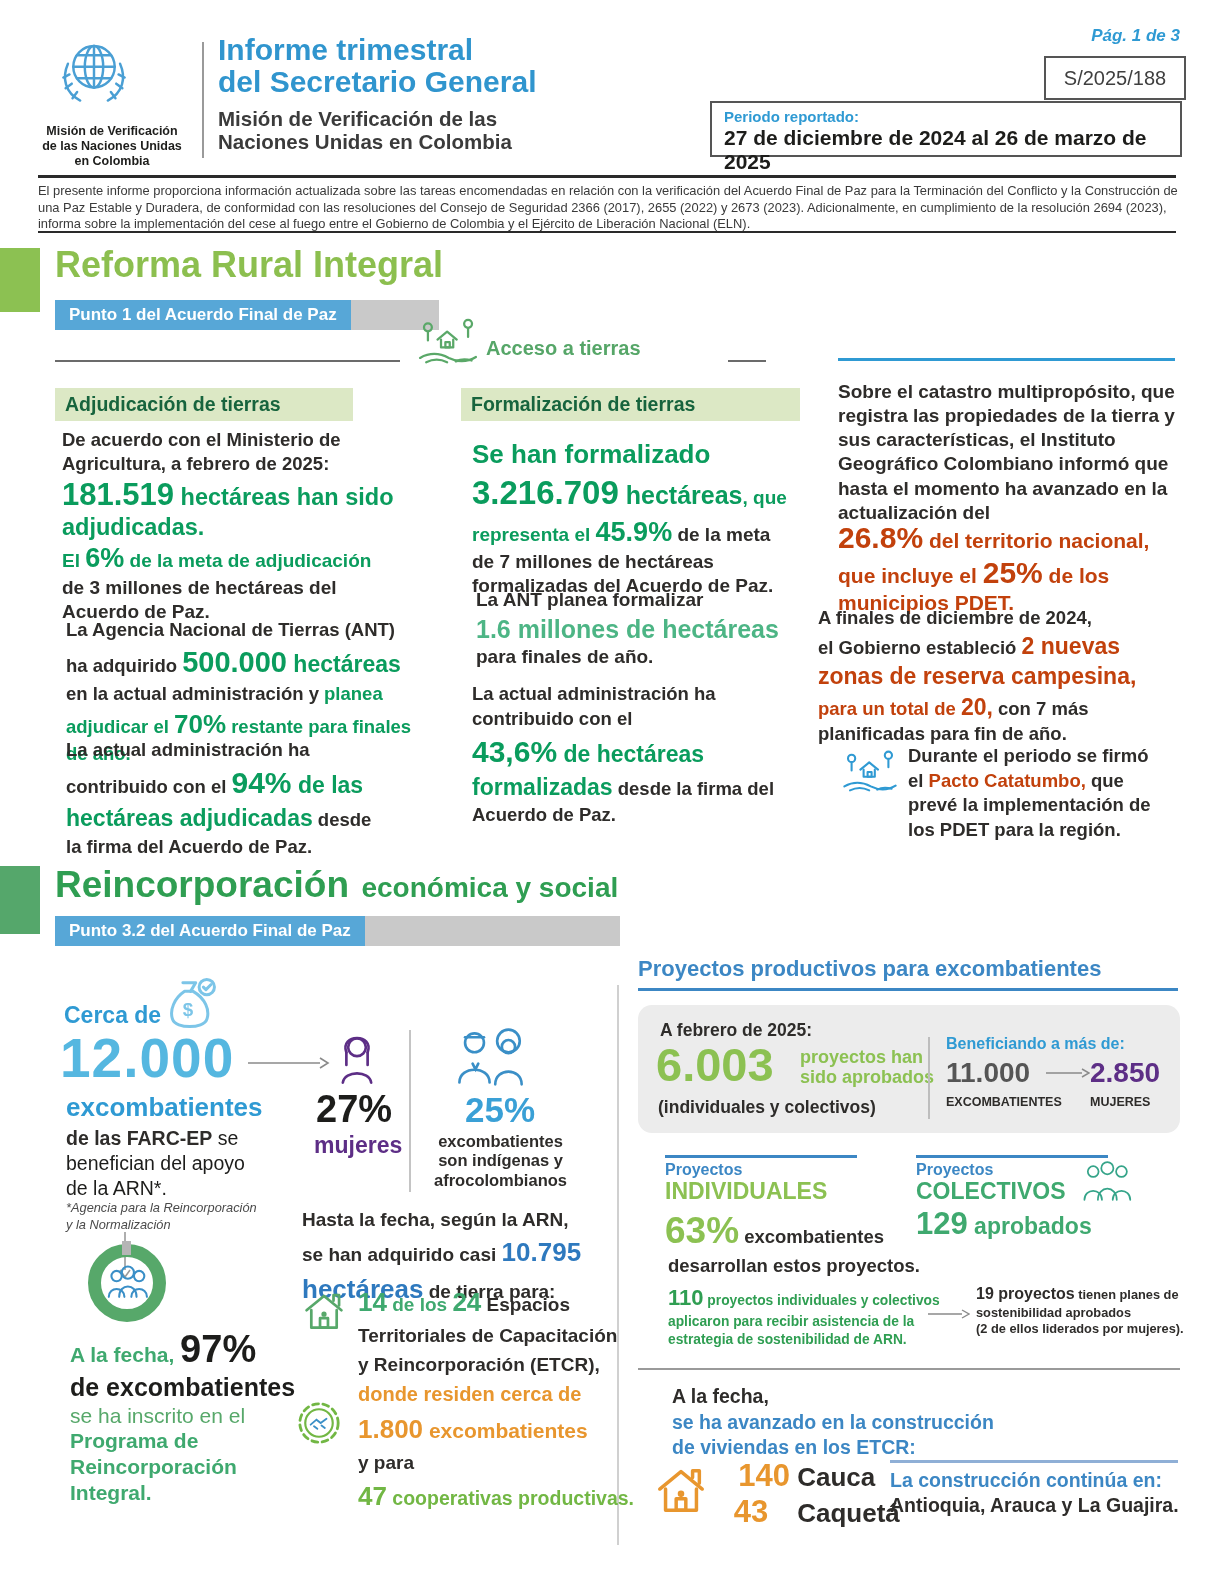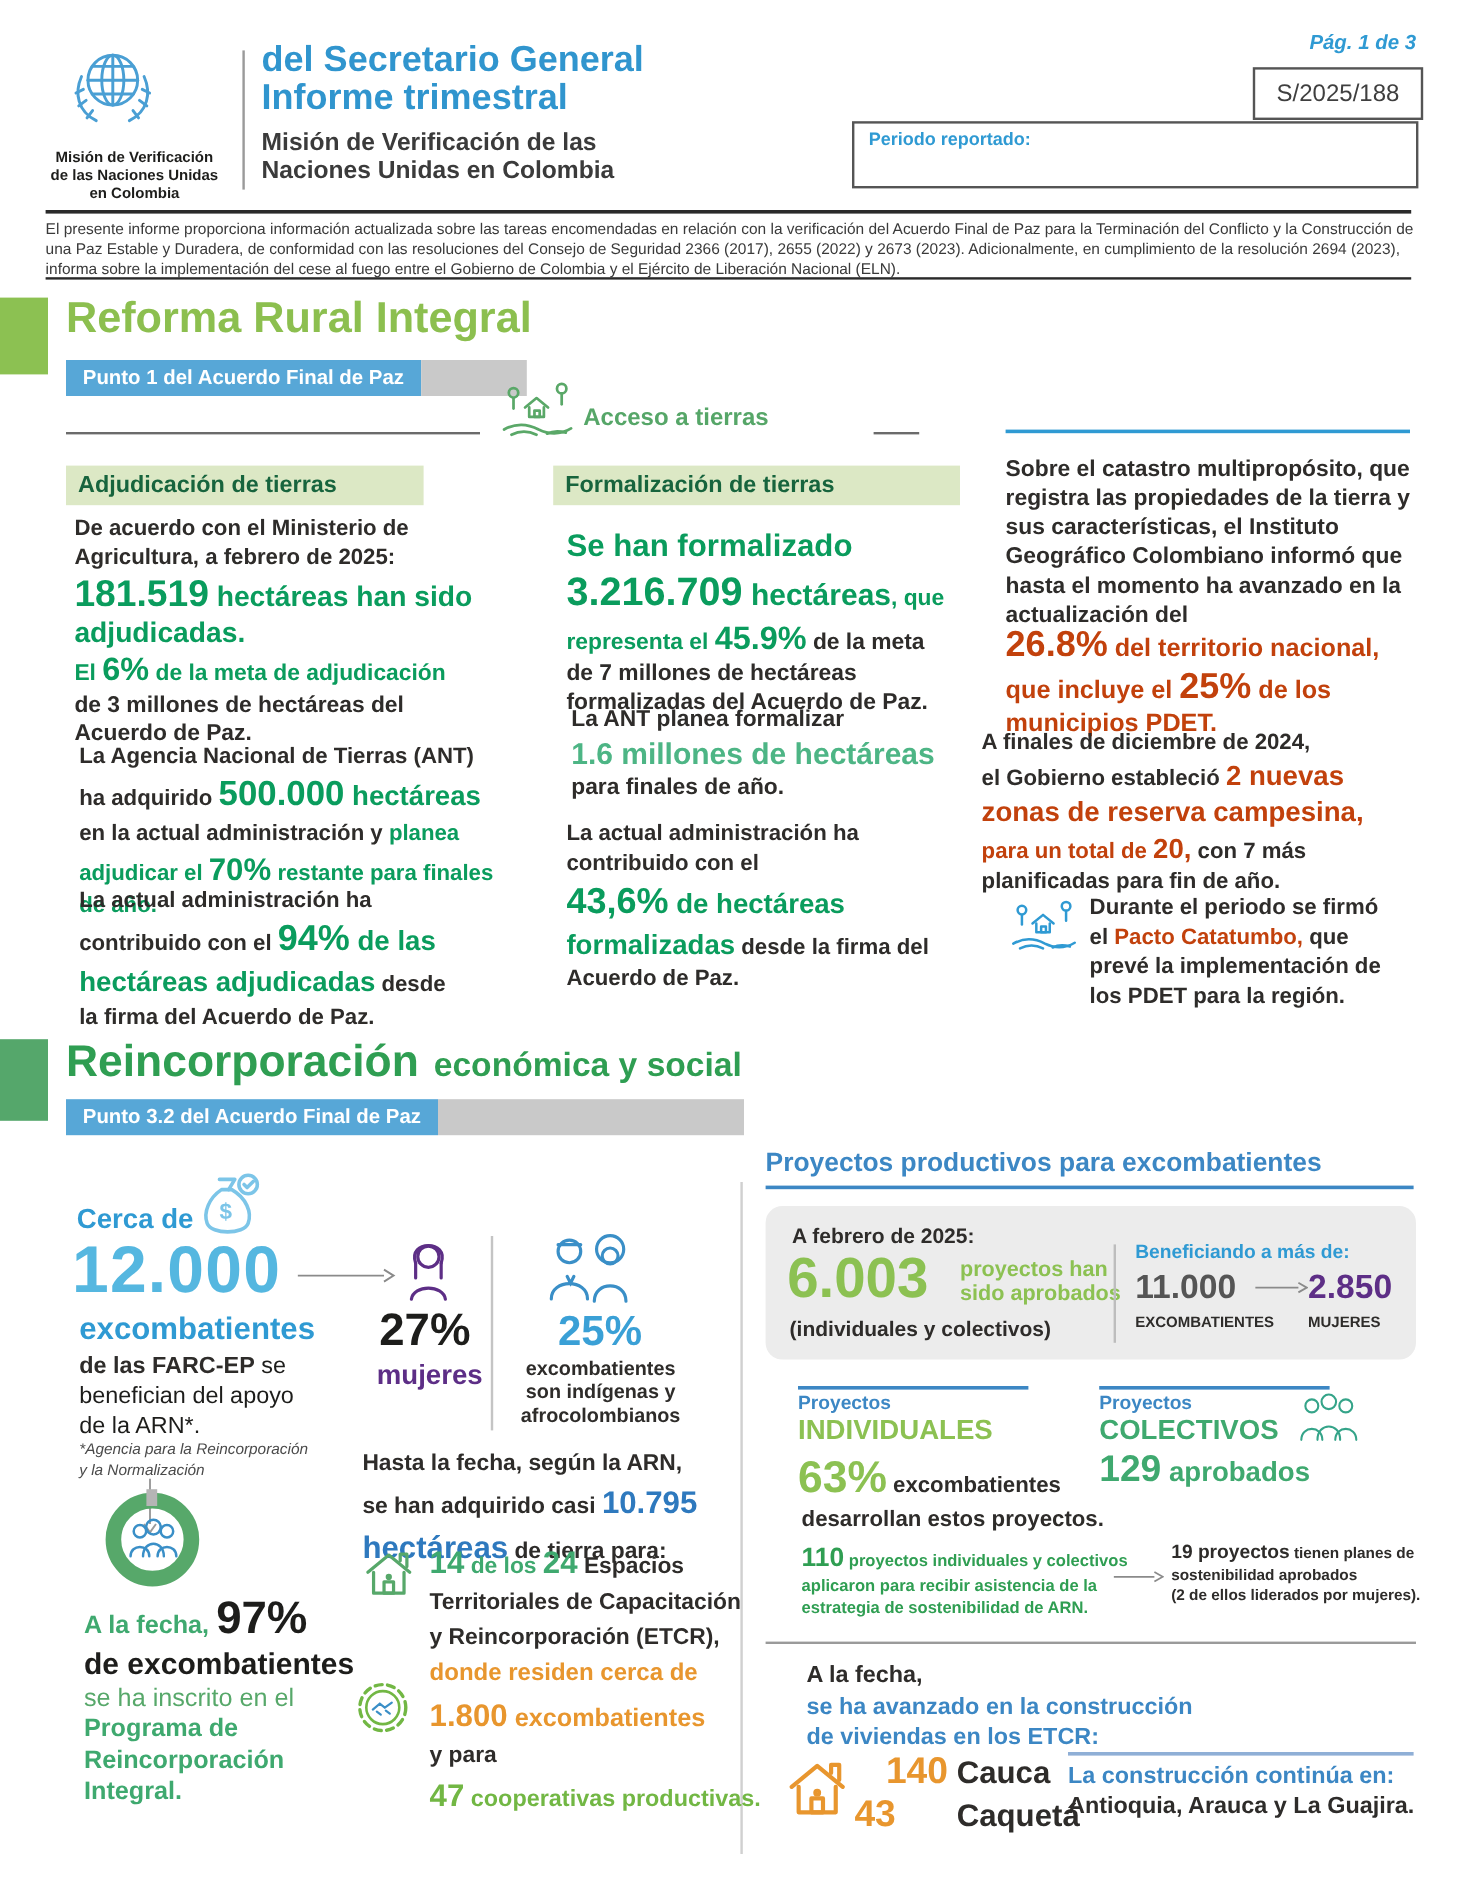--- a/index.html
+++ b/index.html
@@ -50,37 +50,38 @@
 </div>
 <div class="abs center" style="left:22px;top:124px;width:180px;font-size:12.5px;font-weight:bold;line-height:1.2;color:#1d1d1b;">
   <div>Misión de Verificación</div>
   <div>de las Naciones Unidas</div>
   <div>en Colombia</div>
 </div>
 <div class="abs" style="left:202px;top:42px;width:1.5px;height:116px;background:#9a9a9a;"></div>
 
 <div class="abs" style="left:218px;top:34px;">
   <div style="font-size:30px;font-weight:bold;color:#3095ce;line-height:1.06;">
+    <div>Informe trimestral</div>
     <div>del Secretario General</div>
-    <div>Informe trimestral</div>
   </div>
   <div style="font-size:20.5px;font-weight:bold;color:#3b3b3b;line-height:1.15;margin-top:9px;">
     <div>Misión de Verificación de las</div>
     <div>Naciones Unidas en Colombia</div>
   </div>
 </div>
 
 <div class="abs" style="right:34px;top:26px;font-size:17px;font-style:italic;font-weight:bold;color:#2f9ad3;">Pág. 1 de 3</div>
 
 <div class="abs" style="left:1044px;top:56px;width:138px;height:40px;border:2px solid #555;display:flex;align-items:center;justify-content:center;font-size:20px;color:#3f3f3f;">
   <span>S/2025/188</span>
 </div>
 
 <div class="abs" style="left:710px;top:101px;width:472px;height:56px;border:2px solid #555;box-sizing:border-box;padding:5px 12px;">
   <div style="font-size:15px;font-weight:bold;color:#2f9ad3;">Periodo reportado:</div>
+  <div style="font-size:21px;font-weight:bold;color:#1d1d1b;margin-top:1px;">27 de diciembre de 2024 al 26 de marzo de 2025</div>
 </div>
 
 <div class="rule" style="left:38px;top:175px;width:1138px;height:2.5px;"></div>
 <div class="par t-soft" style="left:38px;top:183px;width:1140px;font-size:12.9px;line-height:1.28;">El presente informe proporciona información actualizada sobre las tareas encomendadas en relación con la verificación del Acuerdo Final de Paz para la Terminación del Conflicto y la Construcción de una Paz Estable y Duradera, de conformidad con las resoluciones del Consejo de Seguridad 2366 (2017), 2655 (2022) y 2673 (2023). Adicionalmente, en cumplimiento de la resolución 2694 (2023), informa sobre la implementación del cese al fuego entre el Gobierno de Colombia y el Ejército de Liberación Nacional (ELN).</div>
 <div class="rule" style="left:38px;top:231px;width:1138px;height:2px;"></div>
 
 <div class="abs" style="left:0;top:248px;width:40px;height:64px;background:#8cc152;"></div>
 <div class="abs" style="left:55px;top:244px;font-size:36px;font-weight:bold;color:#8cbf4f;">Reforma Rural Integral</div>
 <div class="badge" style="left:55px;top:300px;">
   <div class="badge-blue">Punto 1 del Acuerdo Final de Paz</div>
@@ -424,19 +425,19 @@
       <path d="M42 16 v-7 h7 v13"></path>
     <path d="M14 28 V50 H46 V28"></path>
       <rect x="25" y="38" width="10" height="12"></rect>
       <circle cx="30" cy="33" r="1.6"></circle>
   </svg>
 </div>
 <div class="abs" style="left:712px;top:1458px;">
   <span class="t-orange" style="font-size:31px;display:inline-block;width:78px;text-align:right;">140</span><span class="t-dark" style="font-size:26px;"> Cauca</span>
 </div>
 <div class="abs" style="left:712px;top:1494px;">
-  <span class="t-orange" style="font-size:31px;display:inline-block;width:78px;text-align:left;">43</span><span class="t-dark" style="font-size:26px;"> Caquetá</span>
+  <span class="t-orange" style="font-size:31px;display:inline-block;width:78px;text-align:center;">43</span><span class="t-dark" style="font-size:26px;"> Caquetá</span>
 </div>
 <div class="abs" style="left:890px;top:1460px;width:288px;height:2.5px;background:#8fafd6;"></div>
 <div class="par" style="left:890px;top:1468px;font-size:19.5px;line-height:1.3;">
   <span class="t-pblue">La construcción continúa en:</span><br>
   <span class="t-dark">Antioquia, Arauca y La Guajira.</span>
 </div>
 
 </body></html>

